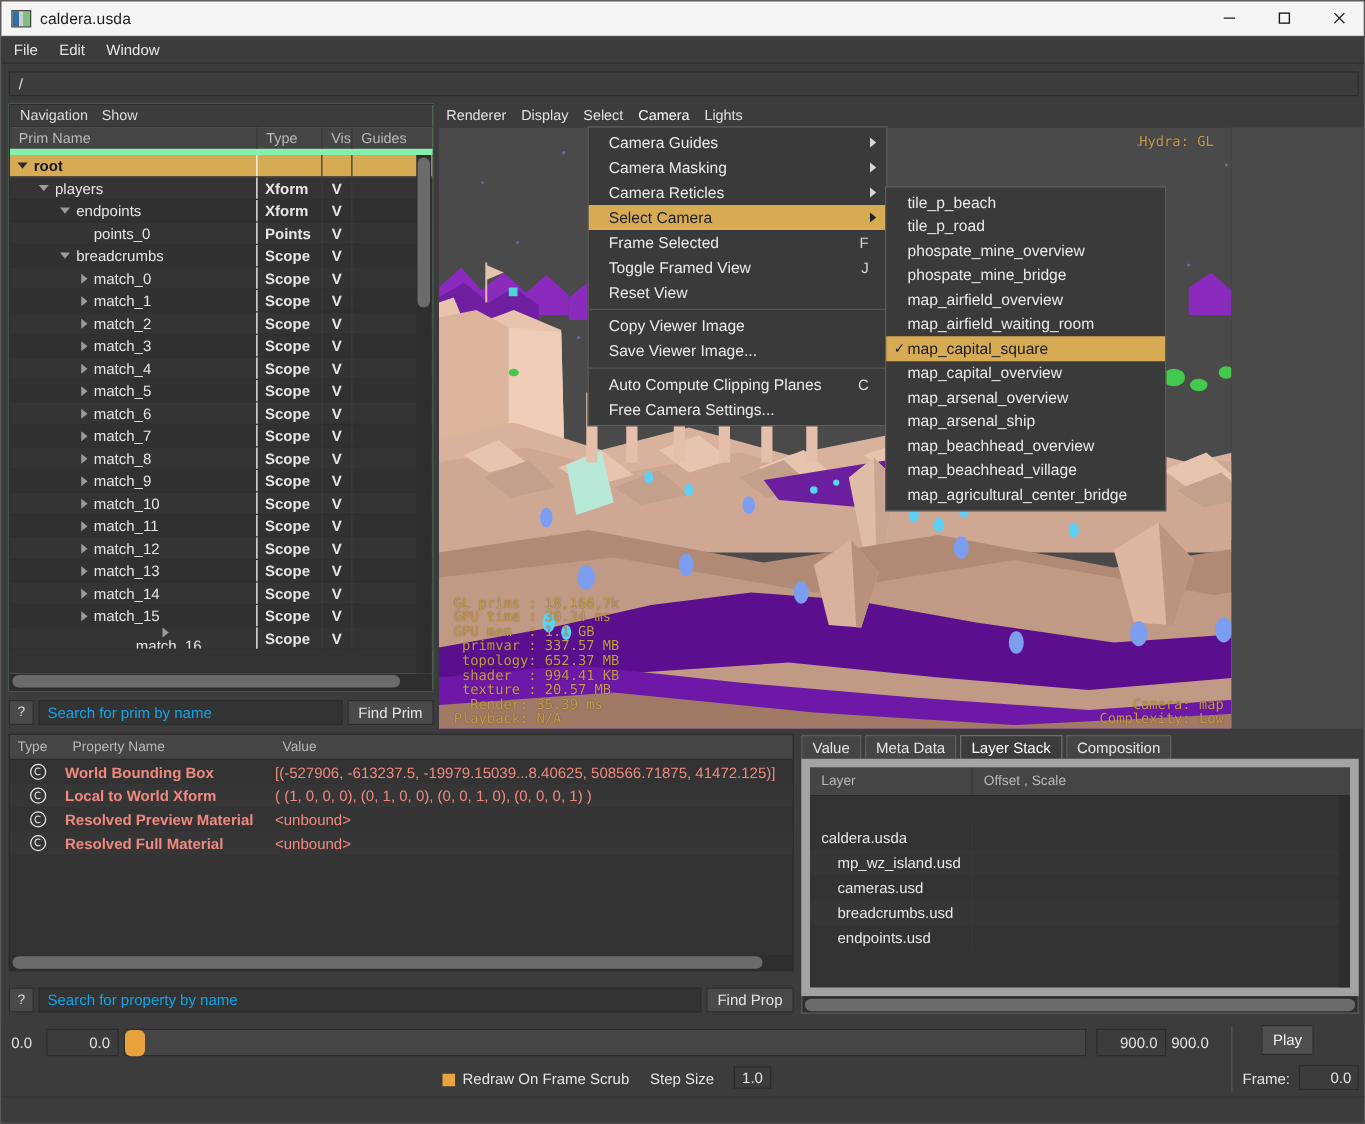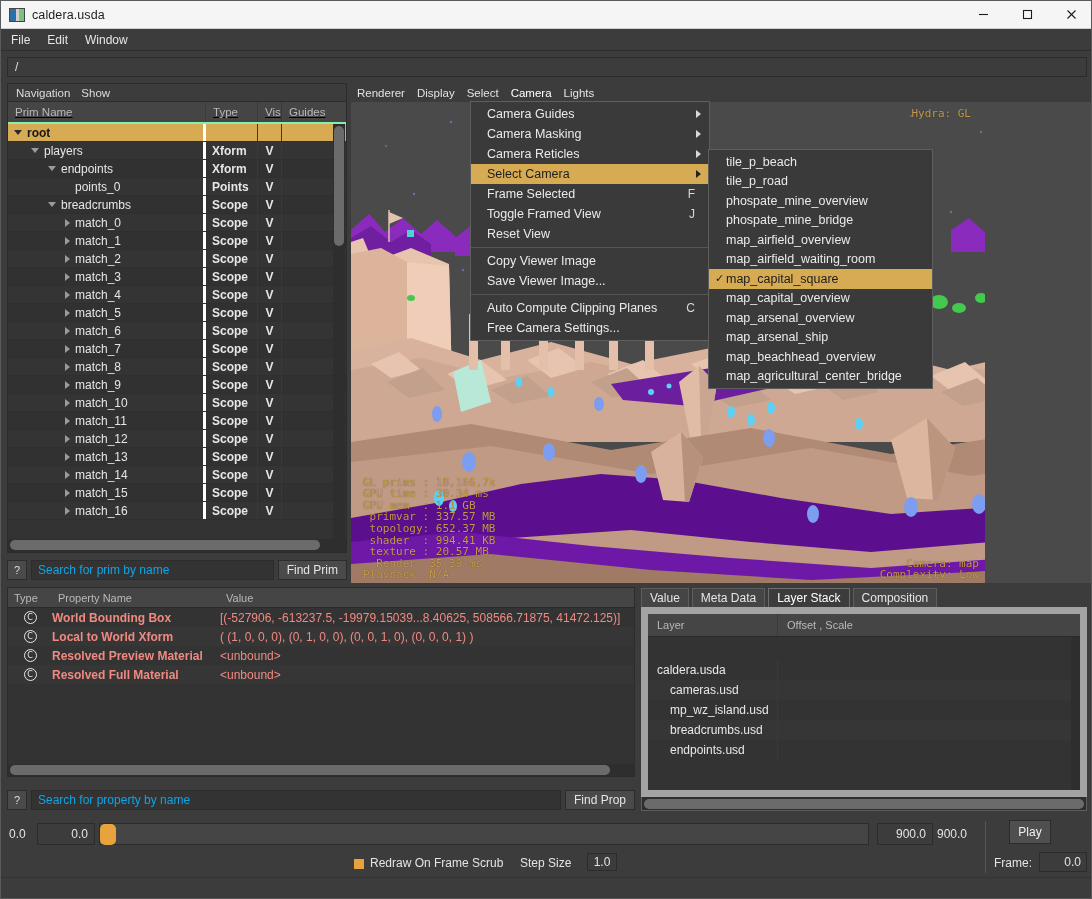--- a/index.html
+++ b/index.html
@@ -61,21 +61,21 @@
     background: #86efac; border: 1px solid #2c2c2c;
     display: flex; flex-direction: column;
   }
   #prim-menubar {
     height: 18px; background: #3c3c3c; display: flex; align-items: center;
     gap: 11px; padding-left: 8px; border-bottom: 1px solid #2c2c2c;
   }
   .small-menu-item { font-size: 11.5px; color: #dcdcdc; }
   #prim-header {
     display: flex; height: 22px; background: #454545;
-    border-bottom: 2px solid #86efac; flex: none; text-decoration: underline;
+    border-bottom: 5px solid #86efac; flex: none;
   }
   .ph-cell {
     font-size: 11.5px; color: #b9b9b9; display: flex; align-items: center;
     padding-left: 7px; border-right: 1px solid #3a3a3a;
   }
   .ph-name { width: 198px; }
   .ph-type { width: 52px; }
   .ph-vis  { width: 24px; }
   .ph-guides { flex: 1; border-right: none; }
 
@@ -85,21 +85,21 @@
   #prim-rows { position: absolute; inset: 0; }
   .prim-row {
     display: flex; height: 18px; align-items: stretch;
     border-bottom: 1px solid #2f2f2f;
   }
   .prim-row:nth-child(even) { background: #343434; }
   .prim-row:nth-child(odd)  { background: #313131; }
   .prim-row.selected { background: #d6ab54; }
   .pr-name {
     width: 198px; display: flex; align-items: center;
-    font-size: 12px; color: #e6e6e6; border-right: 3px solid #ffffff;
+    font-size: 12px; color: #e6e6e6; border-right: 1px solid #ffffff;
     overflow: hidden; white-space: nowrap;
   }
   .prim-row.selected .pr-name,
   .prim-row.selected .pr-type,
   .prim-row.selected .pr-vis { color: #181818; font-weight: bold; }
   .pr-type {
     width: 52px; font-size: 12px; color: #e6e6e6; display: flex;
     align-items: center; padding-left: 6px; border-right: 1px solid #3a3a3a;
     font-weight: bold;
   }
@@ -579,21 +579,21 @@
           <div class="prim-row">
             <div class="pr-name" style="padding-left: 57px;">
               <span class="arrow-r"></span>
               <span class="prim-label">match_15</span>
             </div>
             <div class="pr-type">Scope</div>
             <div class="pr-vis">V</div>
             <div class="pr-guides"></div>
           </div>
           <div class="prim-row">
-            <div class="pr-name" style="padding-left: 57px;">
+            <div class="pr-name" style="padding-left: 57px; flex-direction: column;">
               <span class="arrow-r"></span>
               <span class="prim-label">match_16</span>
             </div>
             <div class="pr-type">Scope</div>
             <div class="pr-vis">V</div>
             <div class="pr-guides"></div>
           </div>
         </div>
       <div id="prim-vscroll">
         <div id="prim-vthumb"></div>
@@ -861,20 +861,24 @@
       <div class="sub-item">
         <span class="sub-check"></span>
         <span>map_arsenal_ship</span>
       </div>
       <div class="sub-item">
         <span class="sub-check"></span>
         <span>map_beachhead_overview</span>
       </div>
       <div class="sub-item">
         <span class="sub-check"></span>
+        <span>map_beachhead_village</span>
+      </div>
+      <div class="sub-item">
+        <span class="sub-check"></span>
         <span>map_agricultural_center_bridge</span>
       </div>
     </div>
 
   <div id="prop-panel">
     <div id="prop-header">
       <div class="prh-cell prh-type">Type</div>
       <div class="prh-cell prh-name">Property Name</div>
       <div class="prh-cell prh-val">Value</div>
     </div>
@@ -933,27 +937,27 @@
       </div>
       <div id="layer-rows">
           <div class="layer-row">
             <div class="lr-name" style="padding-left: 9px;">
               <span>caldera.usda</span>
             </div>
             <div class="lr-off"></div>
           </div>
           <div class="layer-row">
             <div class="lr-name" style="padding-left: 22px;">
-              <span>cameras.usd</span>
+              <span>mp_wz_island.usd</span>
             </div>
             <div class="lr-off"></div>
           </div>
           <div class="layer-row">
             <div class="lr-name" style="padding-left: 22px;">
-              <span>mp_wz_island.usd</span>
+              <span>cameras.usd</span>
             </div>
             <div class="lr-off"></div>
           </div>
           <div class="layer-row">
             <div class="lr-name" style="padding-left: 22px;">
               <span>breadcrumbs.usd</span>
             </div>
             <div class="lr-off"></div>
           </div>
           <div class="layer-row">

